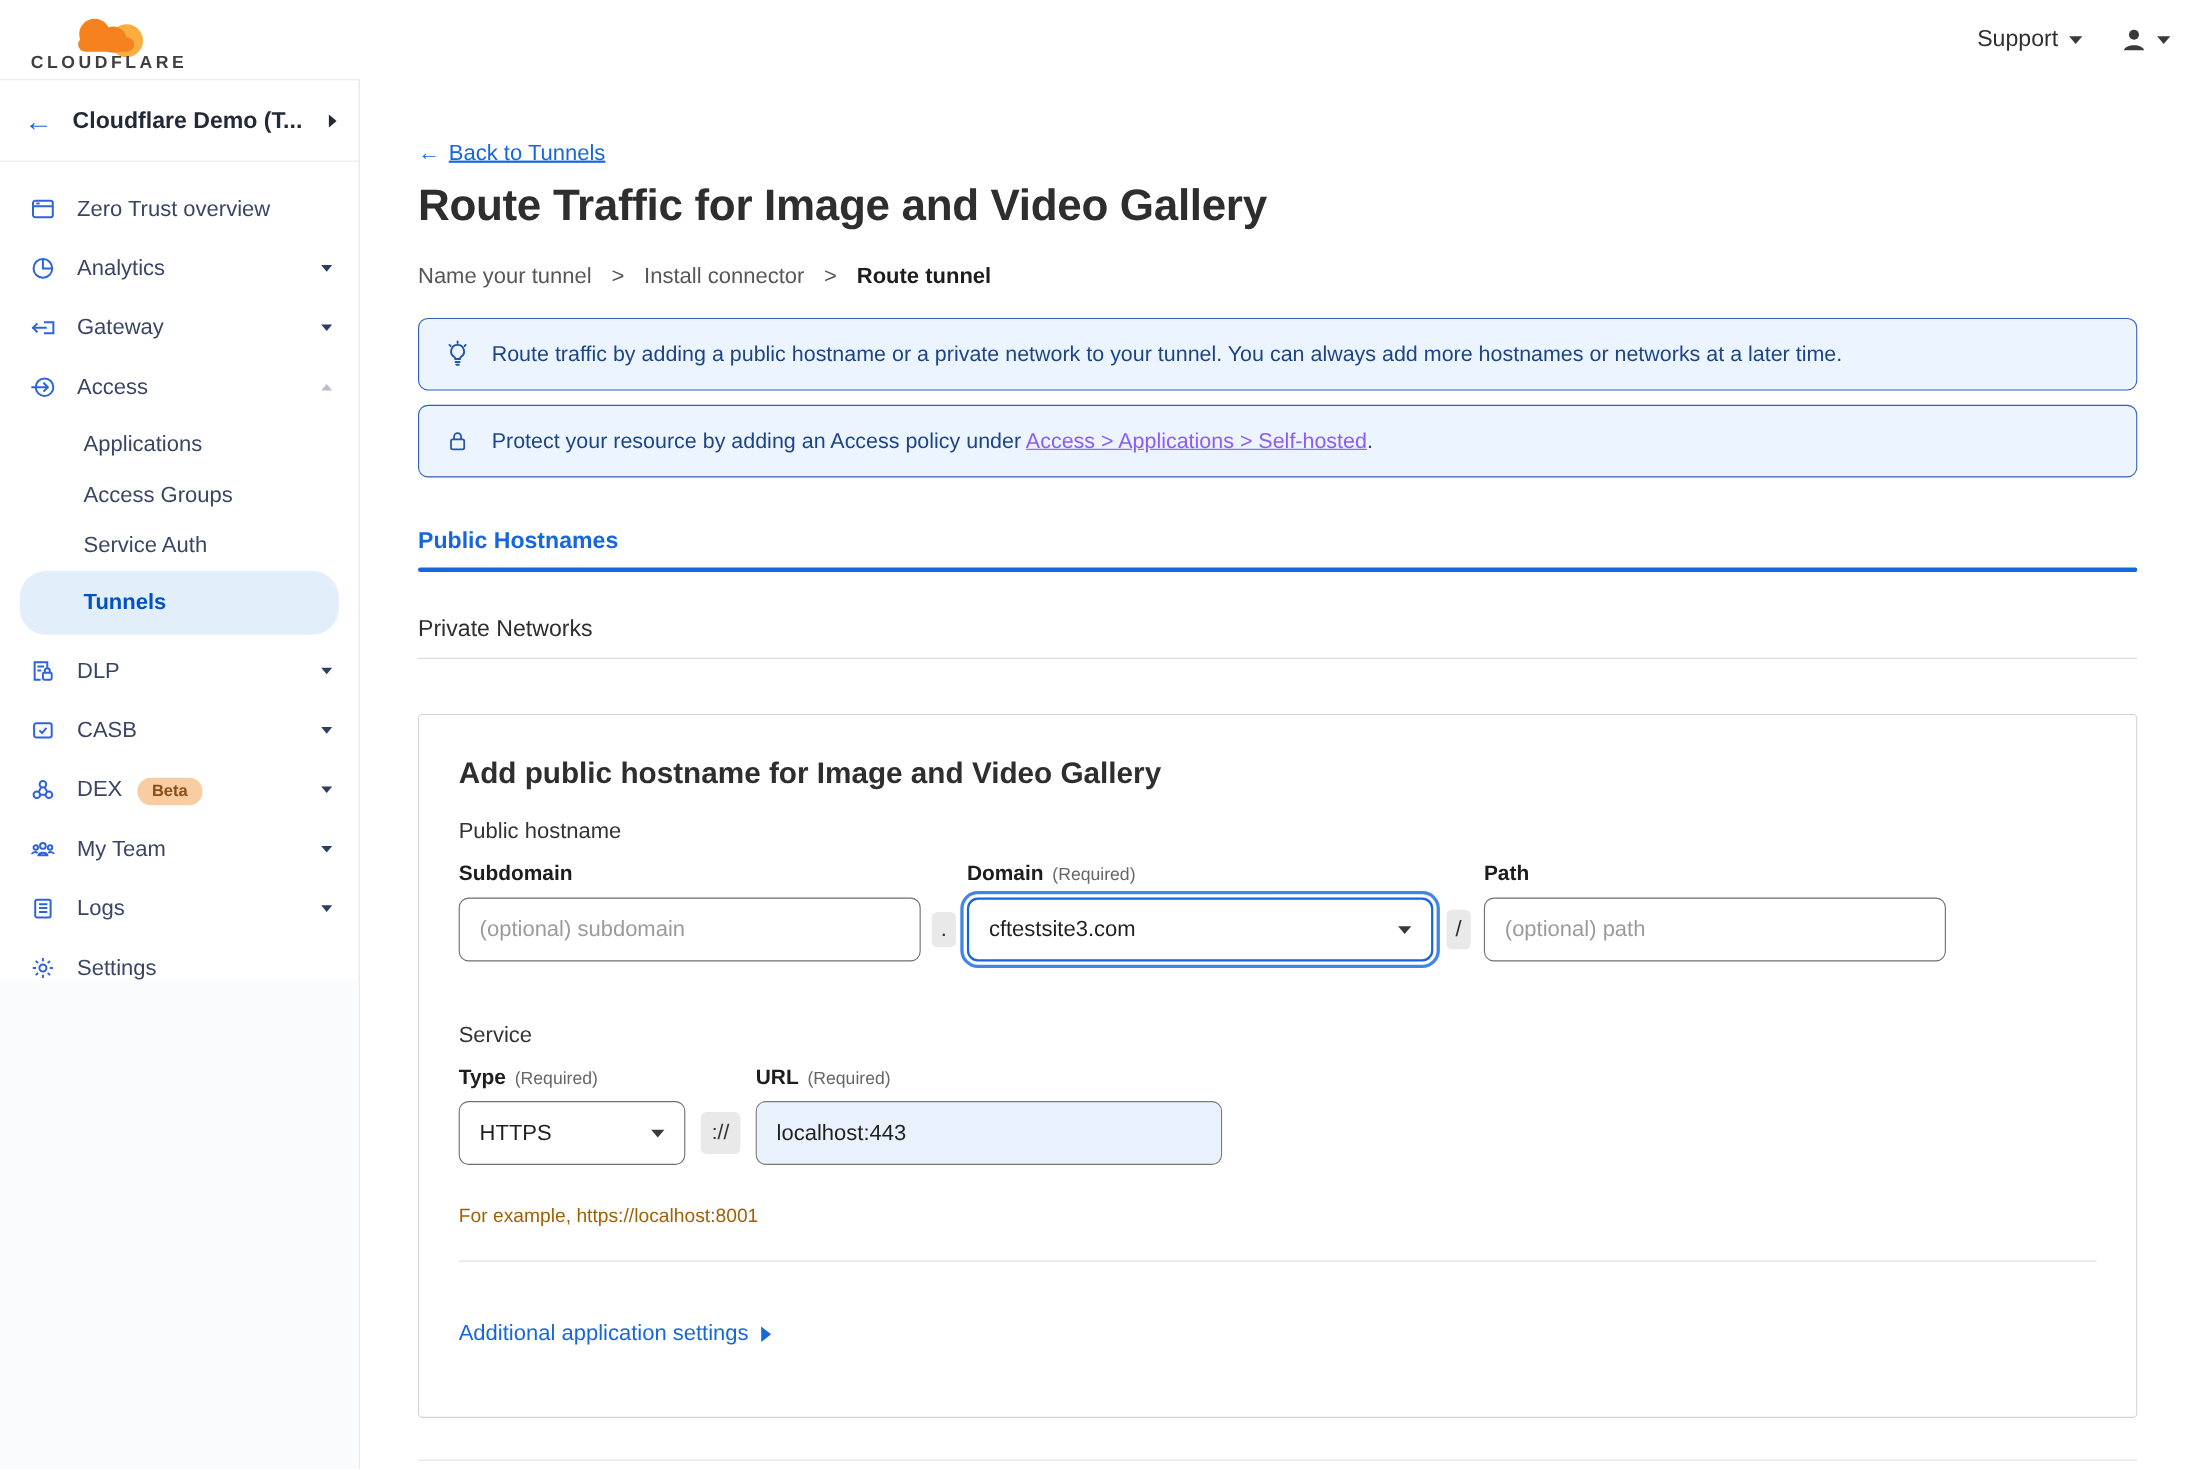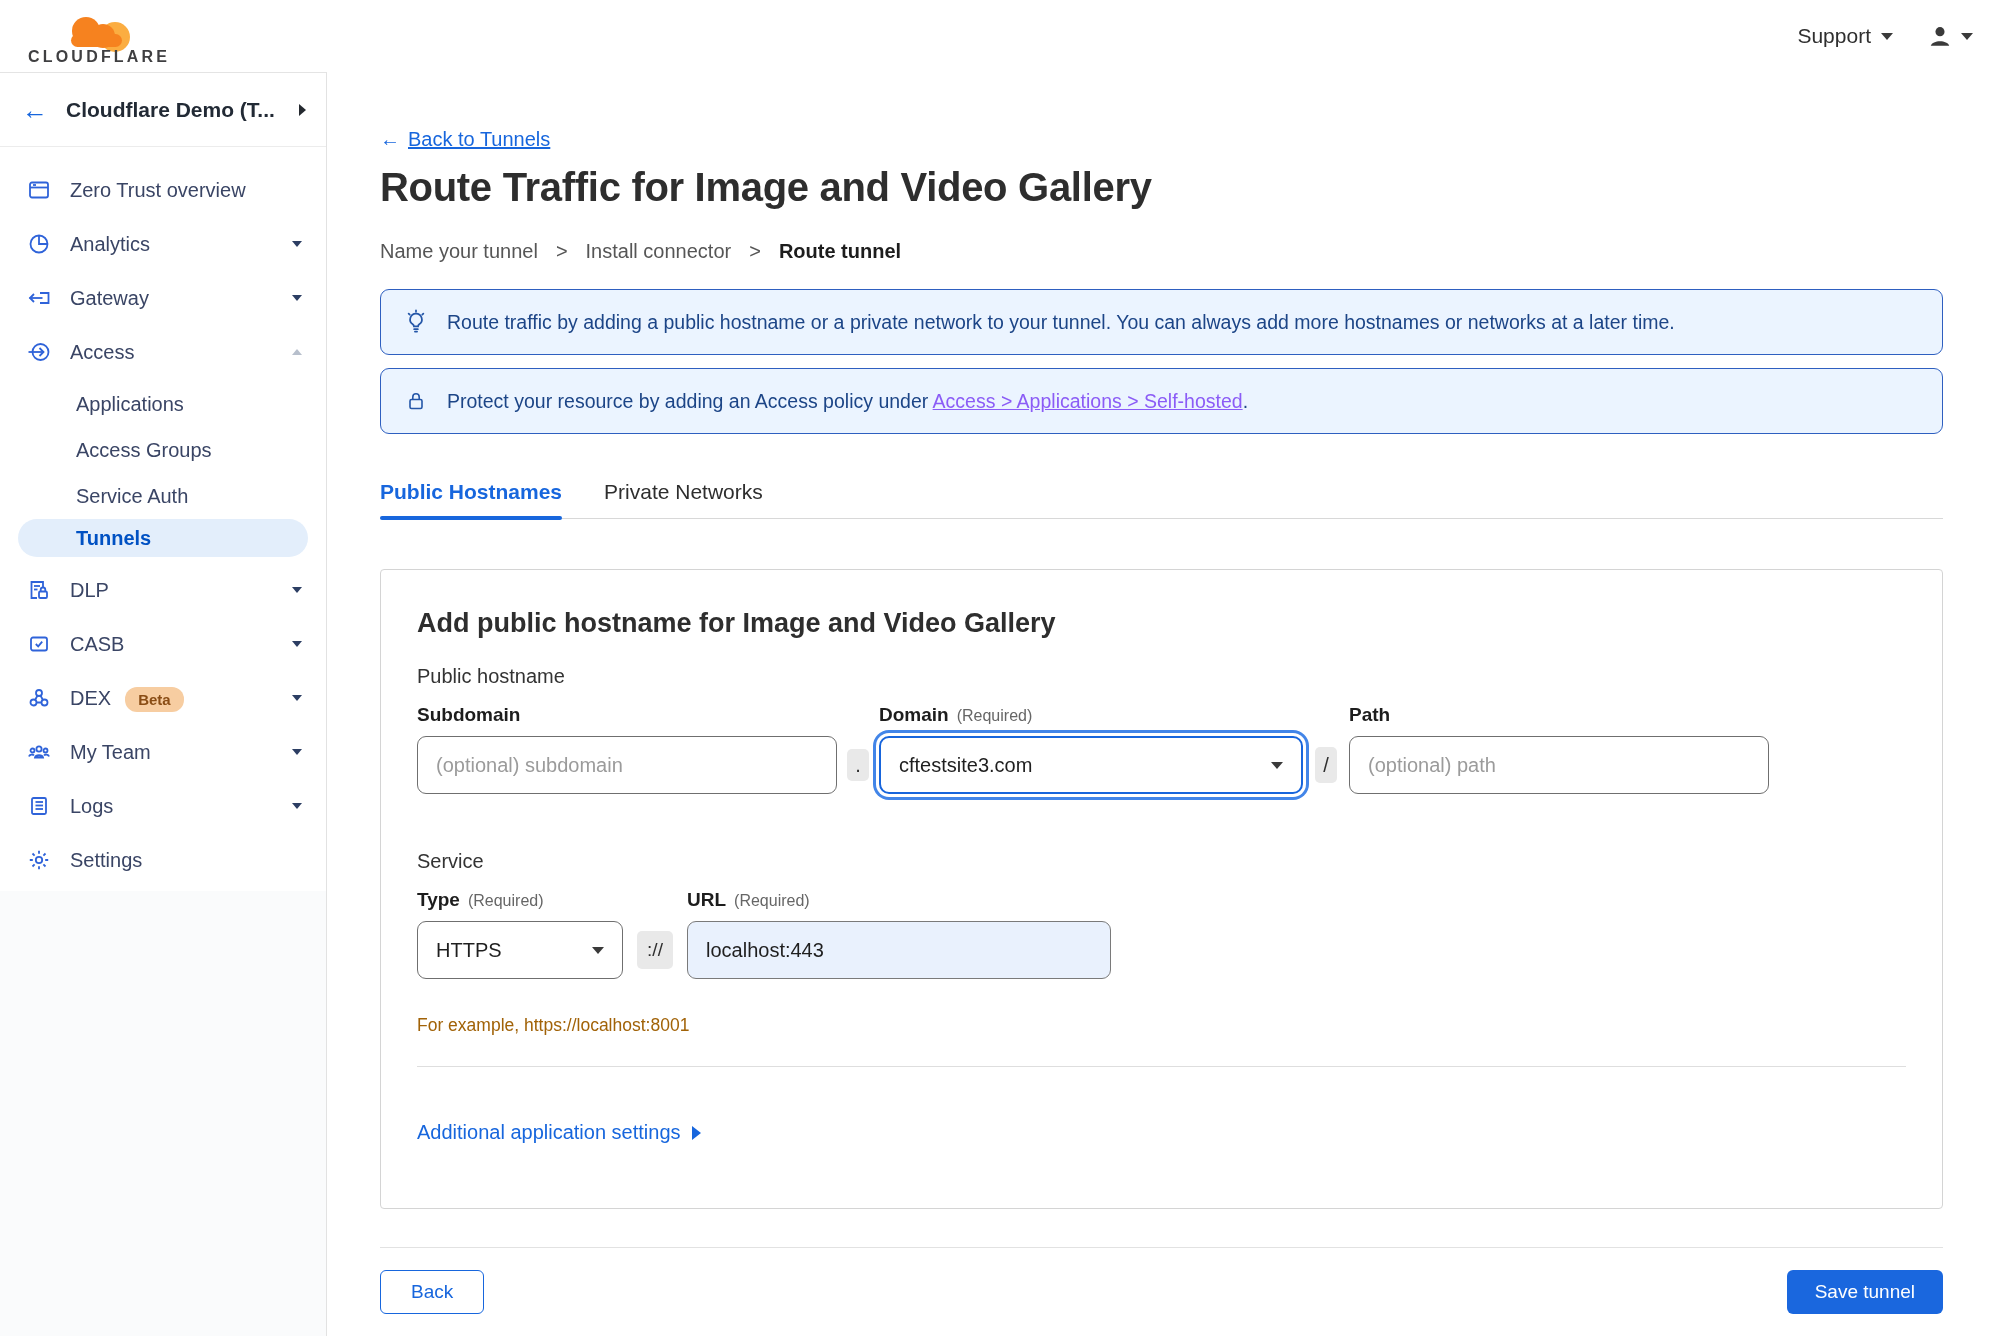--- a/index.html
+++ b/index.html
@@ -24,40 +24,40 @@
   .caret-right { width:0; height:0; border-top:6px solid transparent; border-bottom:6px solid transparent; border-left:7px solid #24292f; display:inline-block; }
   .nav { padding-top:16px; }
   .nav-item { height:54px; display:flex; align-items:center; gap:18px; padding:0 24px 0 26px; font-size:20px; color:#3a4565; cursor:pointer; }
   .nav-item .nav-label { flex:1; }
   .nav-icon { width:26px; height:26px; flex:0 0 26px; display:flex; align-items:center; justify-content:center; }
   .nav-caret { width:0; height:0; border-left:5.5px solid transparent; border-right:5.5px solid transparent; border-top:6.5px solid #2c3e63; }
   .nav-caret.up { border-top:none; border-bottom:6.5px solid #b7bfcc; }
   .sub-list { padding:2px 0 6px 0; }
   .sub-item { height:46px; display:flex; align-items:center; padding-left:76px; font-size:20px; color:#3a4565; cursor:pointer; }
   .sub-item-wrap { padding:0 18px; }
-  .sub-item.active-pill { background:#e3eefb; border-radius:24px; height:38px; color:#0051c3; font-weight:bold; padding-left:58px; }
+  .sub-item.active-pill { background:#e3eefb; border-radius:24px; height:58px; color:#0051c3; font-weight:bold; padding-left:58px; }
   .beta-badge { background:#f7cda1; color:#8a4d15; font-size:15px; font-weight:bold; border-radius:12px; padding:4px 13px; margin-left:14px; }
   .sidebar-bottom-divider { border-top:1px solid #ececec; margin-top:12px; }
   .sidebar-footer-area { background:#fafbfc; position:absolute; left:0; right:0; bottom:0; top:818px; }
   
   .main { position:absolute; left:328px; top:72px; right:0; bottom:0; padding:56px 56px 0 52px; background:#fff; }
   .back-link { display:inline-flex; align-items:center; gap:8px; color:#1766dd; font-size:20px; cursor:pointer; }
   .back-link .lnk { text-decoration:underline; }
   .page-title { margin-top:14px; font-size:40px; font-weight:bold; color:#2e2e2e; letter-spacing:-0.3px; }
   .steps { margin-top:30px; display:flex; align-items:center; gap:18px; font-size:20px; color:#565656;text-align:center; }
   .step.current { font-weight:bold; color:#1d1d1d; }
   .step-sep { color:#565656; }
   .banner { margin-top:26px; display:flex; align-items:center; gap:18px;
     background:#ebf4ff; border:1.5px solid #2e5fc0; border-radius:9px; padding:19px 22px; }
   .banner + .banner { margin-top:13px; }
   .banner-text { font-size:19.5px; color:#1c4587; }
   .banner-text a { color:#8b5cf6; text-decoration:underline; cursor:pointer; }
   .banner-icon { flex:0 0 26px; height:26px; display:flex; align-items:center; justify-content:center; }
   
-  .tabs { margin-top:46px; display:flex; gap:42px; border-bottom:1px solid #d8d8d8; }
+  .tabs { margin-top:46px; display:flex; gap:42px; border-bottom:1px solid #d8d8d8;flex-direction:column; }
   .tab { font-size:21px; padding-bottom:14px; color:#2e2e2e; cursor:pointer; position:relative; }
   .tab.active { color:#1766dd; font-weight:bold; }
   .tab.active::after { content:""; position:absolute; left:0; right:0; bottom:-2px; height:4px; background:#1766dd; border-radius:2px; }
   
   .card { margin-top:50px; border:1px solid #d4d4d4; border-radius:4px; padding:38px 36px 64px; background:#fff; }
   .card-heading { font-size:27px; font-weight:bold; color:#2e2e2e; }
   .section-label { margin-top:26px; font-size:20px; color:#333; }
   .form-row { display:flex; align-items:flex-end; margin-top:16px; }
   .fgroup { display:flex; flex-direction:column; }
   .flabel { font-size:19px; font-weight:bold; color:#1d1d1d; margin-bottom:10px; }

